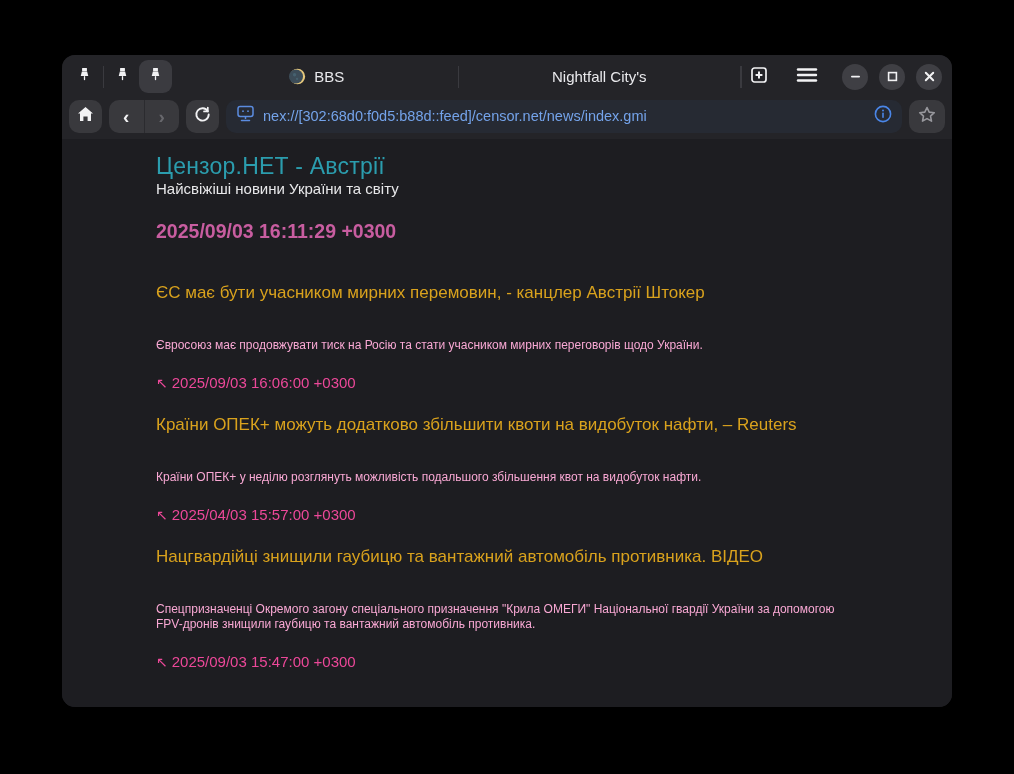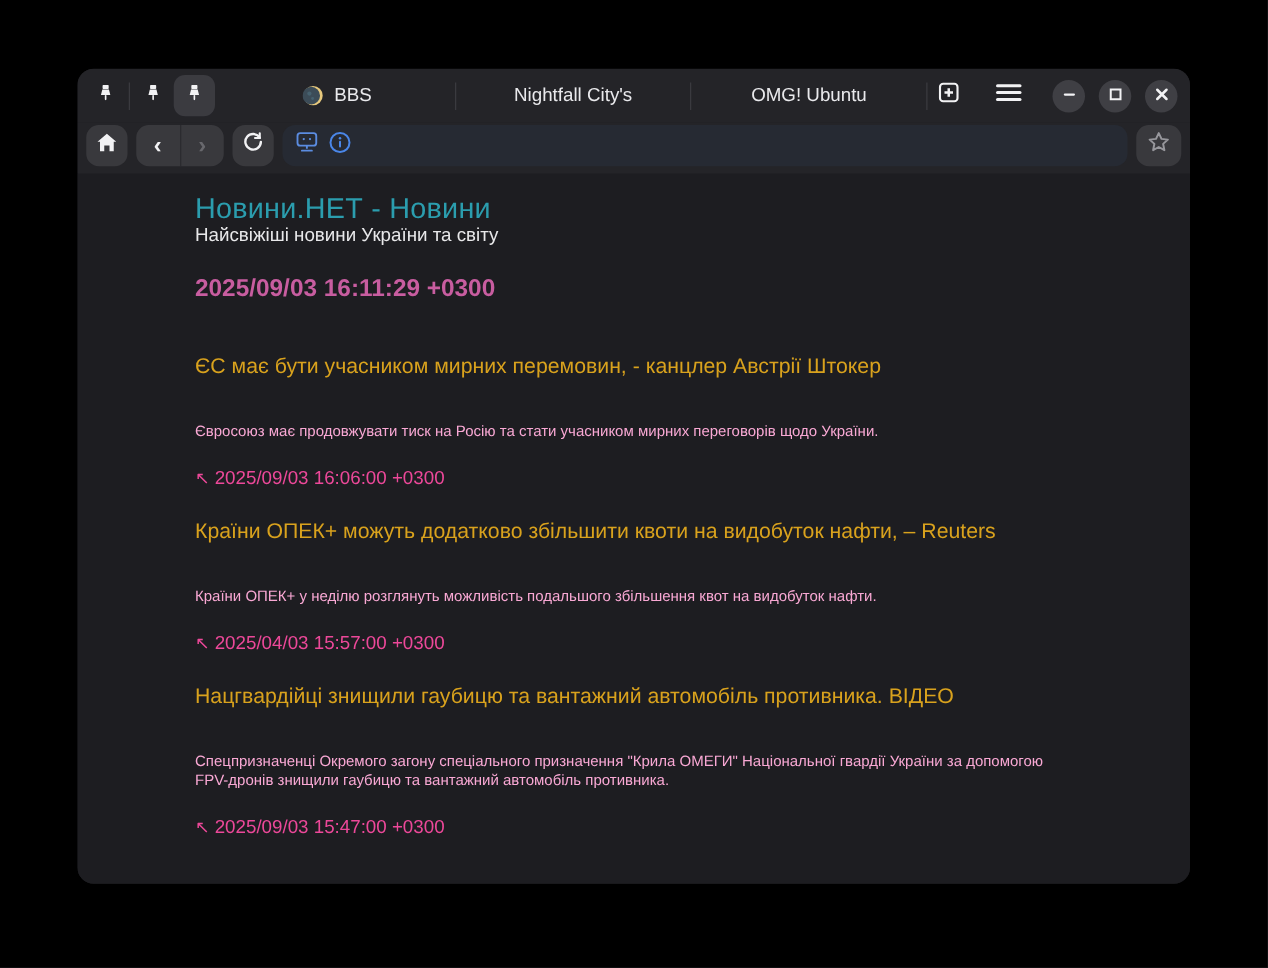--- a/index.html
+++ b/index.html
@@ -131,23 +131,20 @@
             <circle cx="7.6" cy="10.2" r="1.1" fill="#46616f"></circle>
           </svg>
         </span>
         <span>BBS</span>
       </div>
       <div class="tabdiv"></div>
       <div class="tab">
         <span>Nightfall City's</span>
       </div>
       <div class="tabdiv"></div>
-      <div class="tab">
-        <span>OMG! Ubuntu</span>
-      </div>
       <div class="tabdiv"></div>
     </div>
 
     <div class="iconbtn">
       <span>
         <svg width="20" height="20" viewBox="0 0 20 20" fill="none" stroke="#f2f2f4" stroke-width="1.7">
           <rect x="3" y="3" width="14" height="14" rx="2.5"></rect>
           <line x1="10" y1="6.6" x2="10" y2="13.4" stroke-width="2"></line>
           <line x1="6.6" y1="10" x2="13.4" y2="10" stroke-width="2"></line>
         </svg>
@@ -215,39 +212,40 @@
     <div class="urlbar">
       <span>
         <svg width="19" height="18" viewBox="0 0 19 18" fill="none" stroke="#5b8ce0" stroke-width="1.5">
           <rect x="2" y="1.5" width="15" height="10" rx="2.2"></rect>
           <circle cx="7" cy="6.2" r="0.9" fill="#5b8ce0" stroke="none"></circle>
           <circle cx="12" cy="6.2" r="0.9" fill="#5b8ce0" stroke="none"></circle>
           <line x1="9.5" y1="11.5" x2="9.5" y2="14"></line>
           <line x1="5.5" y1="15.5" x2="13.5" y2="15.5" stroke-linecap="round"></line>
         </svg>
       </span>
+      <span class="urltext">nex://[302:68d0:f0d5:b88d::feed]/censor.net/news/index.gmi</span>
       <span>
         <svg width="18" height="18" viewBox="0 0 18 18" fill="none">
           <circle cx="9" cy="9" r="7.6" stroke="#4a86e8" stroke-width="1.6"></circle>
           <circle cx="9" cy="5.6" r="1" fill="#4a86e8"></circle>
           <rect x="8.2" y="7.6" width="1.6" height="5.4" rx="0.8" fill="#4a86e8"></rect>
         </svg>
       </span>
     </div>
     <div class="navbtn starbtn">
       <span>
         <svg width="18" height="17" viewBox="0 0 18 17" fill="none" stroke="#97979c" stroke-width="1.6" stroke-linejoin="round">
           <path d="M9 1.5 L11.2 6.1 L16.3 6.7 L12.5 10.1 L13.5 15.1 L9 12.6 L4.5 15.1 L5.5 10.1 L1.7 6.7 L6.8 6.1 Z"></path>
         </svg>
       </span>
     </div>
   </div>
 
   <div class="content">
-    <h1 class="page-title">Новини.НЕТ - Новини</h1>
+    <h1 class="page-title">Цензор.НЕТ - Австрії</h1>
     <p class="page-subtitle">Найсвіжіші новини України та світу</p>
     <h2 class="page-updated">2025/09/03 16:11:29 +0300</h2>
 
     <div class="news-item">
       <h3 class="news-title">ЄС має бути учасником мирних перемовин, - канцлер Австрії Штокер</h3>
       <p class="news-body">Євросоюз має продовжувати тиск на Росію та стати учасником мирних переговорів щодо України.</p>
       <a class="news-link"><span class="arrow">↖</span><span>2025/09/03 16:06:00 +0300</span></a>
     </div>
 
     <div class="news-item">

